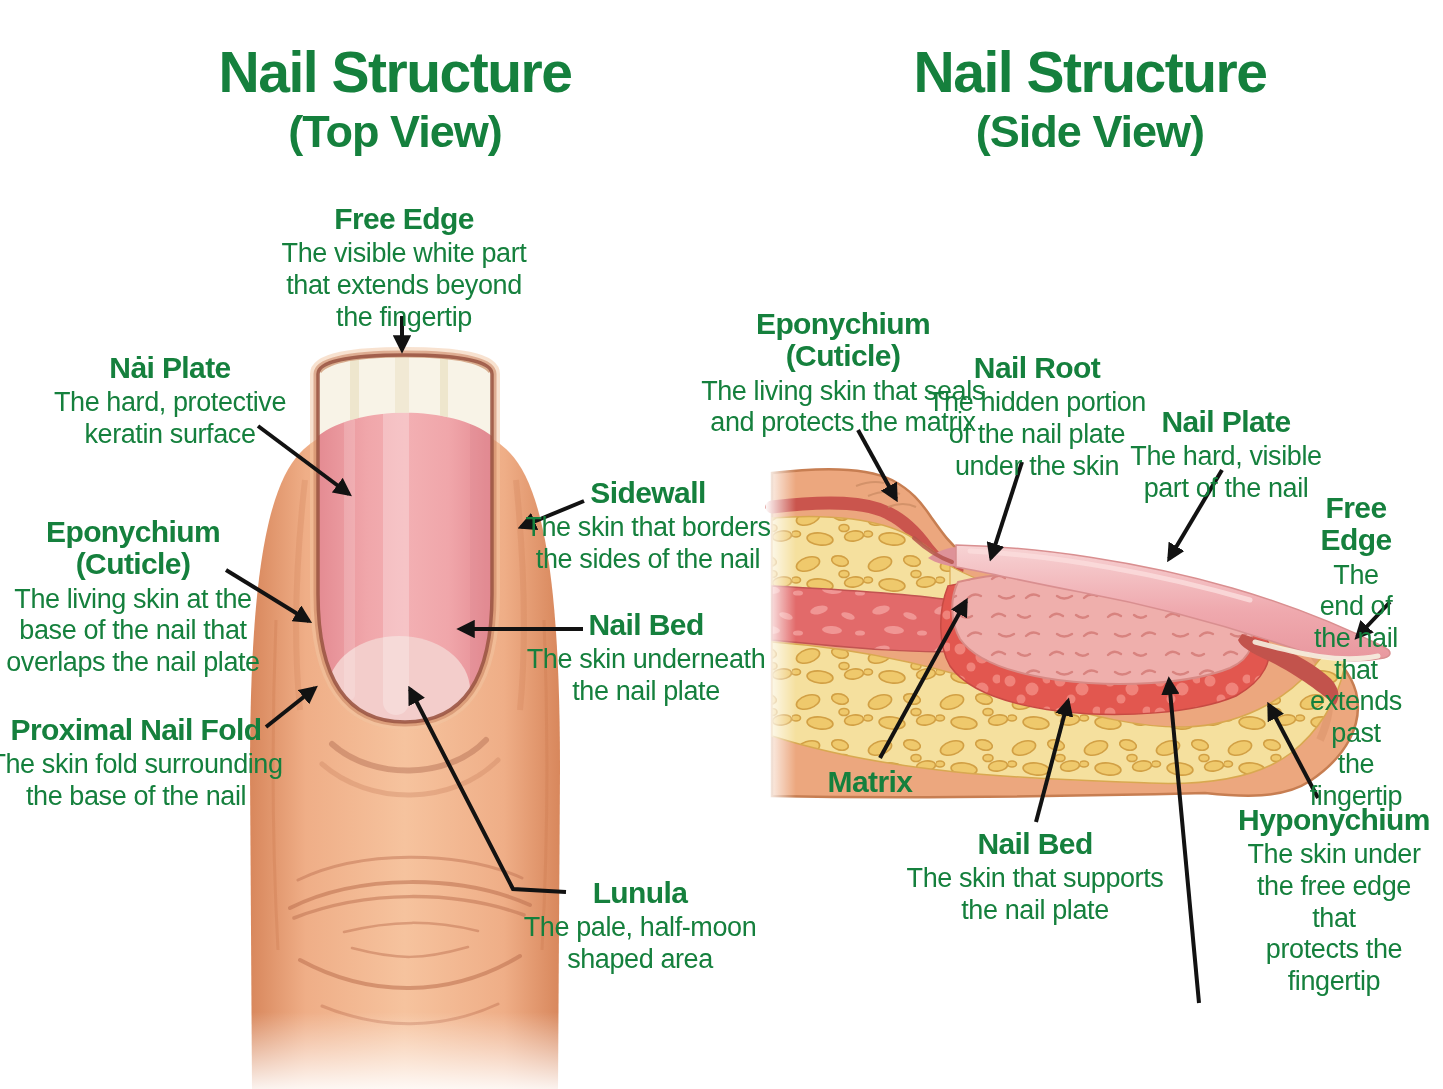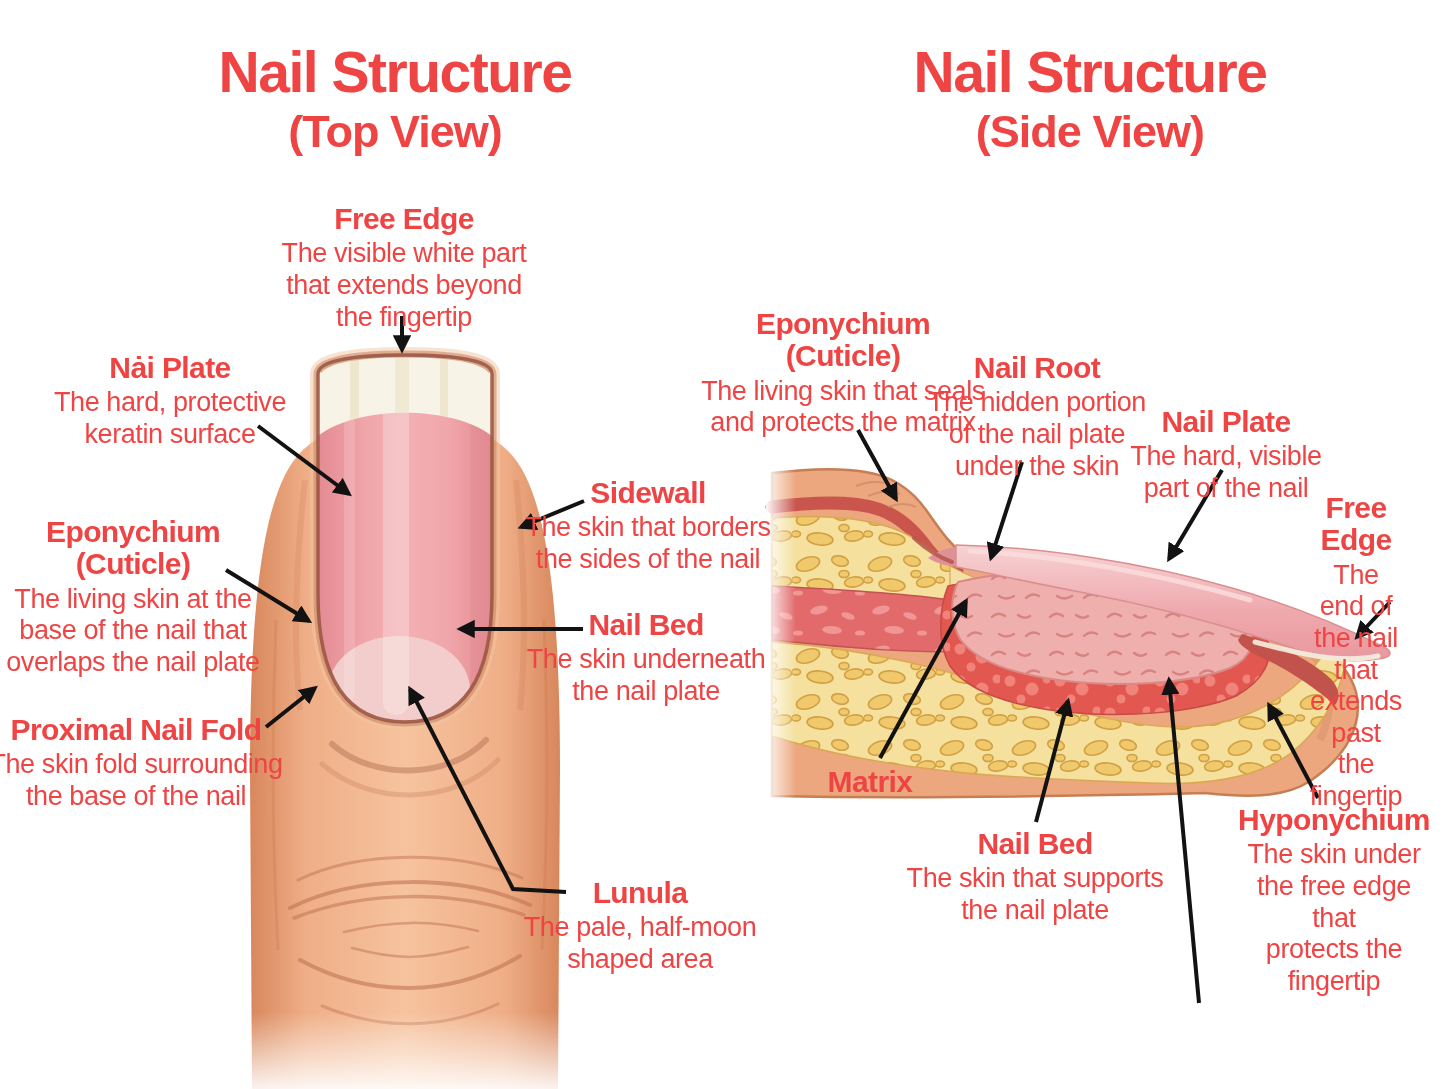--- a/index.html
+++ b/index.html
@@ -1,17 +1,17 @@
 <!DOCTYPE html>
 <html><head>
 <meta charset="utf-8">
 <style>
   html,body{margin:0;padding:0;background:#fff;}
   .canvas{position:relative;width:1443px;height:1089px;background:#ffffff;overflow:hidden;
-          font-family:"Liberation Sans",sans-serif;color:#ef4444;}
+          font-family:"Liberation Sans",sans-serif;color:#15803d;}
   svg.art{position:absolute;left:0;top:0;}
   .tb{position:absolute;transform:translateX(-50%);text-align:center;line-height:1.0;}
   .tb .t{font-size:57px;font-weight:700;letter-spacing:-1.5px;}
   .tb .s{font-size:45px;font-weight:600;letter-spacing:-1px;margin-top:8px;}
   .label{position:absolute;transform:translateX(-50%);text-align:center;}
   .lh{font-size:30px;font-weight:700;letter-spacing:-0.6px;line-height:1.08;white-space:pre-line;}
   .ld{font-size:27px;font-weight:500;letter-spacing:-0.4px;line-height:1.17;white-space:pre-line;margin-top:3px;}
 </style>
 </head>
 <body>

